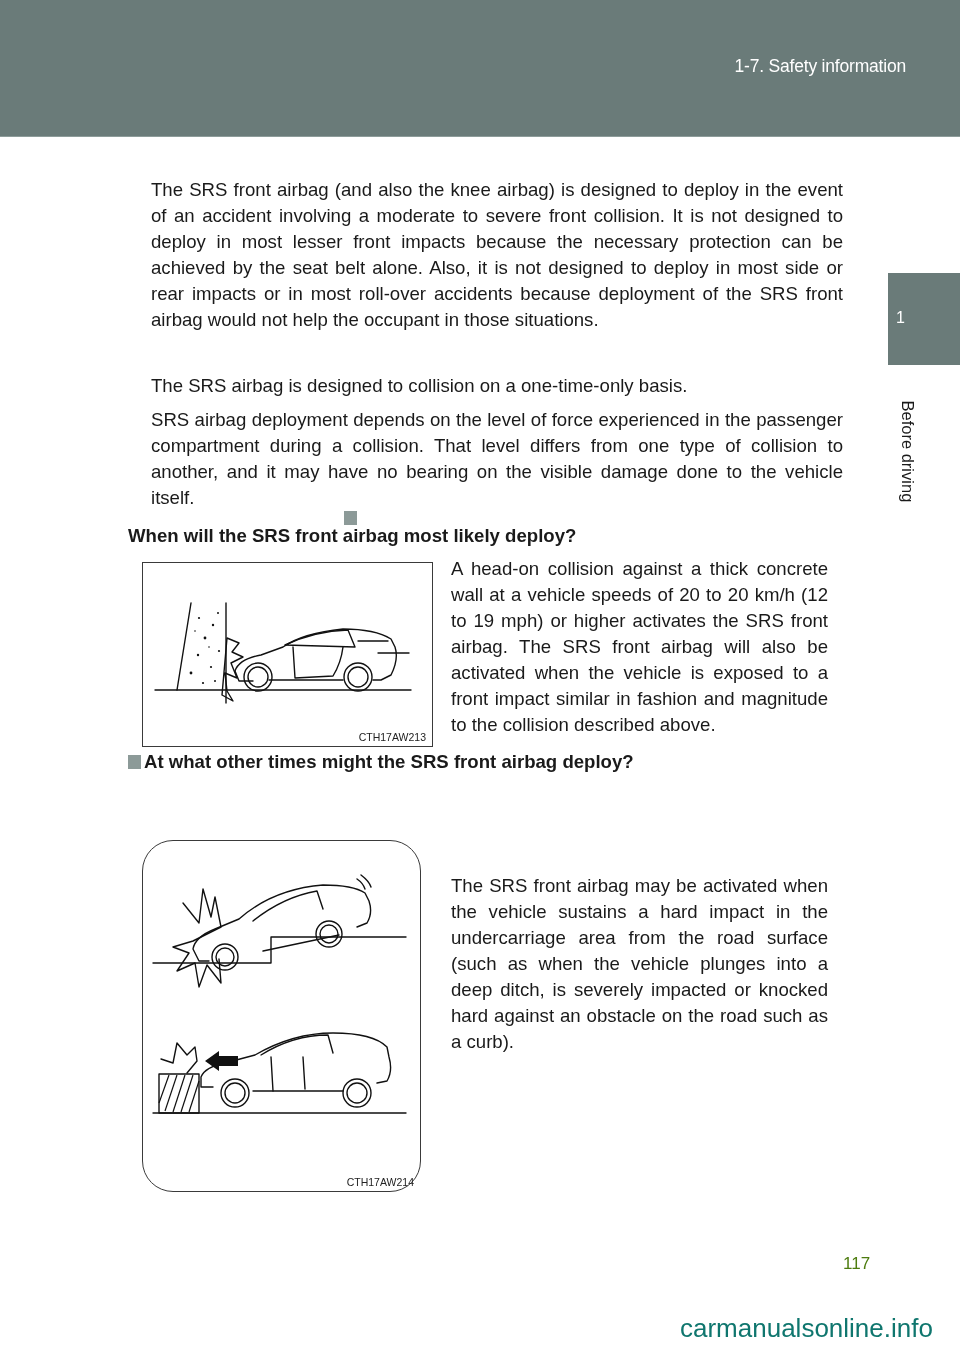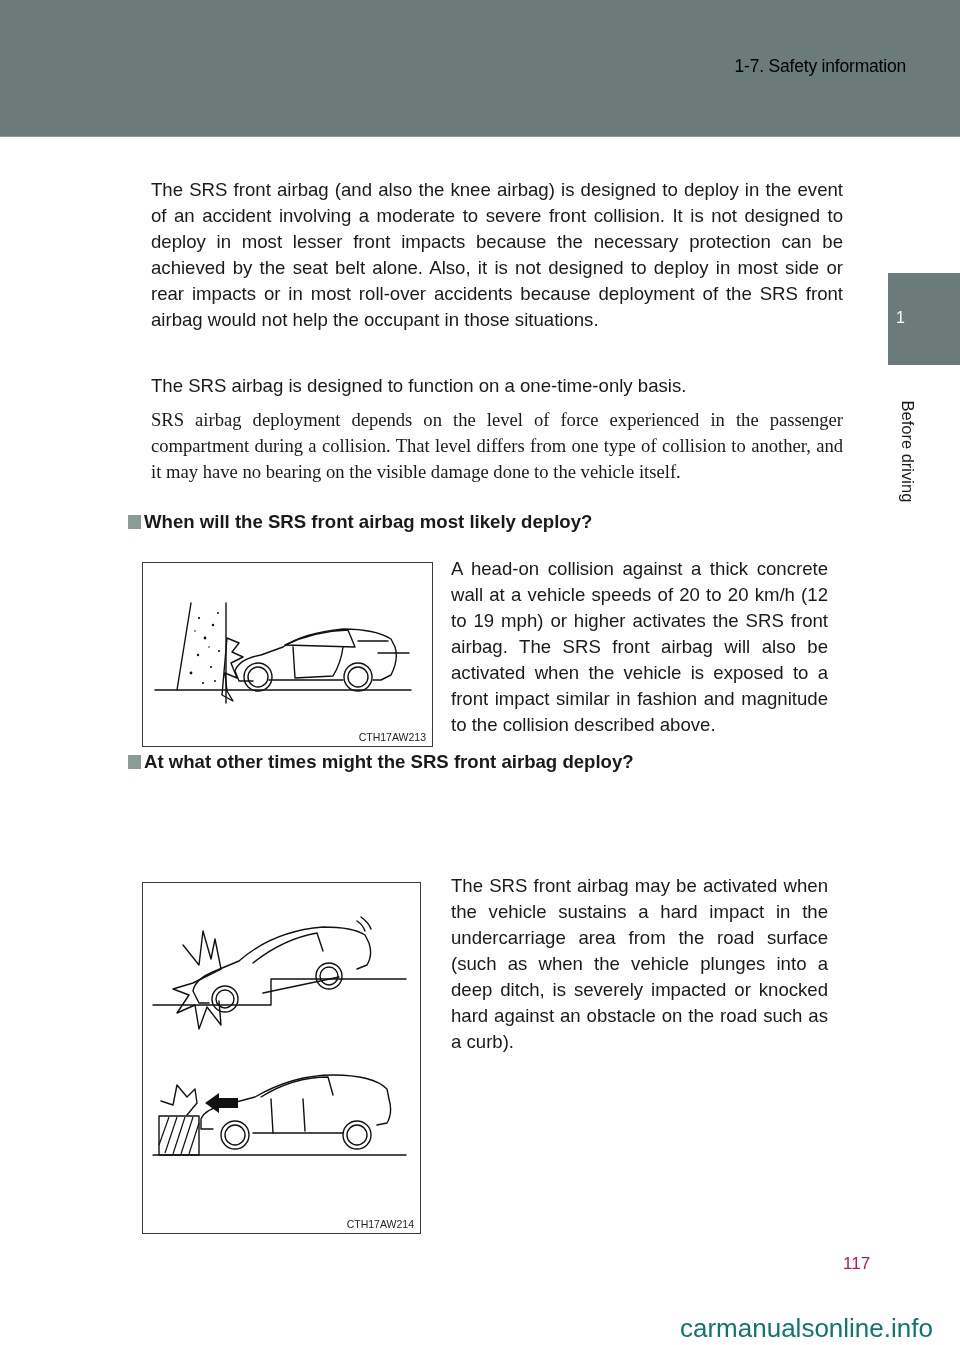--- a/index.html
+++ b/index.html
@@ -7,21 +7,21 @@
     width: 960px; height: 1345px; position: relative; overflow: hidden;
     background: #ffffff; color: #1a1a1a;
     font-family: "Liberation Sans", sans-serif;
   }
   .header {
     position: absolute; left: 0; top: 0; width: 960px; height: 136px;
     background: #6a7b79; border-bottom: 1px solid #8d9c9a;
   }
   .header-title {
     position: absolute; right: 54px; top: 56px;
-    color: #000000; font-size: 17.5px; letter-spacing: -0.2px;
+    color: #ffffff; font-size: 17.5px; letter-spacing: -0.2px;
   }
   .side-tab {
     position: absolute; left: 888px; top: 273px; width: 72px; height: 92px;
     background: #6a7b79;
   }
   .side-tab-num {
     position: absolute; left: 8px; top: 36px; color: #ffffff; font-size: 16px;
   }
   .side-label {
     position: absolute; left: 870px; top: 428px; width: 74px;
@@ -46,43 +46,43 @@
   }
   .figure svg { position: absolute; left: 0; top: 0; }
   .fig-code {
     position: absolute; right: 6px; bottom: 3px; font-size: 10.5px; color: #222;
   }
   .side-text {
     position: absolute; left: 451px; width: 377px;
     font-size: 18.6px; line-height: 26px; text-align: justify; margin: 0;
   }
   .page-num {
-    position: absolute; left: 843px; top: 1254px; font-size: 17px; color: #be185d;
+    position: absolute; left: 843px; top: 1254px; font-size: 17px; color: #4d7c0f;
   }
   .watermark {
     position: absolute; left: 680px; top: 1313px; font-size: 26px; color: #0f766e; letter-spacing: 0px;
   }
 </style>
 </head>
 <body>
 
 <div class="header">
   <div class="header-title">1-7. Safety information</div>
 </div>
 
 <div class="side-tab">
   <div class="side-tab-num">1</div>
 </div>
 <div class="side-label">Before driving</div>
 
 <p class="para last-left" style="top:170px;">The SRS front airbag (and also the knee airbag) is designed to deploy in the event of an accident involving a moderate to severe front collision. It is not designed to deploy in most lesser front impacts because the necessary protection can be achieved by the seat belt alone. Also, it is not designed to deploy in most side or rear impacts or in most roll-over accidents because deployment of the SRS front airbag would not help the occupant in those situations.</p>
-<p class="para last-left" style="top:366px;">The SRS airbag is designed to function on a one-time-only basis.</p>
-<p class="para last-left" style="top:400px;font-family:Liberation Serif, serif;">SRS airbag deployment depends on the level of force experienced in the passenger compartment during a collision. That level differs from one type of collision to another, and it may have no bearing on the visible damage done to the vehicle itself.</p>
+<p class="para last-left" style="top:366px;">The SRS airbag is designed to collision on a one-time-only basis.</p>
+<p class="para last-left" style="top:400px;">SRS airbag deployment depends on the level of force experienced in the passenger compartment during a collision. That level differs from one type of collision to another, and it may have no bearing on the visible damage done to the vehicle itself.</p>
 
-<div class="heading" style="top:511px;">
+<div class="heading" style="top:511px;flex-direction:column;">
   <span class="bullet"></span>
   <span>When will the SRS front airbag most likely deploy?</span>
 </div>
 
 <div class="figure" style="top:562px; height:183px;padding-left:12px;">
   <svg width="277" height="183" viewBox="0 0 277 183">
     <g fill="none" stroke="#111" stroke-width="1.4" stroke-linejoin="round" stroke-linecap="round">
 
       <line x1="12" y1="127" x2="268" y2="127"></line>
 
@@ -121,21 +121,21 @@
   <div class="fig-code">CTH17AW213</div>
 </div>
 
 <p class="side-text last-left" style="top:556px; text-align-last:left;">A head-on collision against a thick concrete wall at a vehicle speeds of 20 to 20 km/h (12 to 19 mph) or higher activates the SRS front airbag. The SRS front airbag will also be activated when the vehicle is exposed to a front impact similar in fashion and magnitude to the collision described above.</p>
 
 <div class="heading" style="top:751px;">
   <span class="bullet"></span>
   <span>At what other times might the SRS front airbag deploy?</span>
 </div>
 
-<div class="figure" style="top:882px; height:350px;">
+<div class="figure" style="top:840px; height:350px;border-radius:31px;">
   <svg width="277" height="350" viewBox="0 0 277 350">
     <g fill="none" stroke="#111" stroke-width="1.4" stroke-linejoin="round" stroke-linecap="round">
 
       <path d="M10 122 L128 122 L128 96 L263 96"></path>
 
       <path d="M40 62 L56 82 L60 48 L68 76 L72 56 L78 86 L50 100 L30 106 L46 112 L34 130 L52 122 L56 146 L64 124 L78 142 L76 118"></path>
 
       <path d="M50 108 Q52 96 72 88 L96 78 Q130 48 180 44 Q210 44 222 52 L226 60 Q230 72 224 82 L214 86 M196 94 L120 110 M50 108 L56 120 L66 120"></path>
       <circle cx="82" cy="116" r="13"></circle>
         <circle cx="82" cy="116" r="9"></circle>

